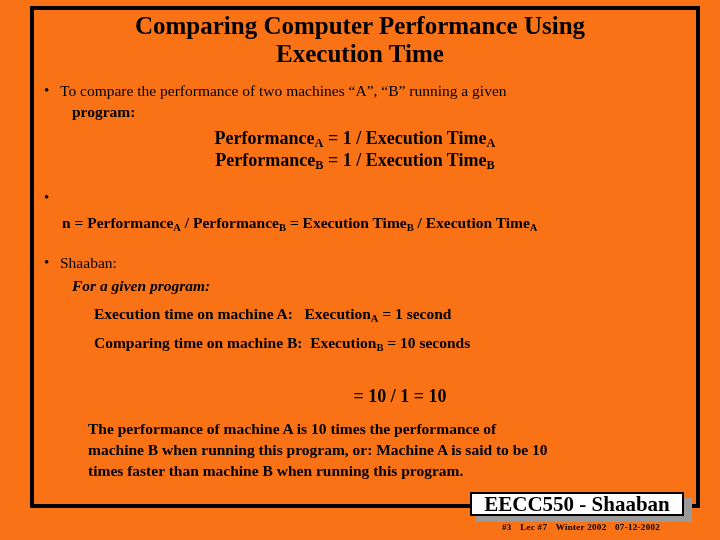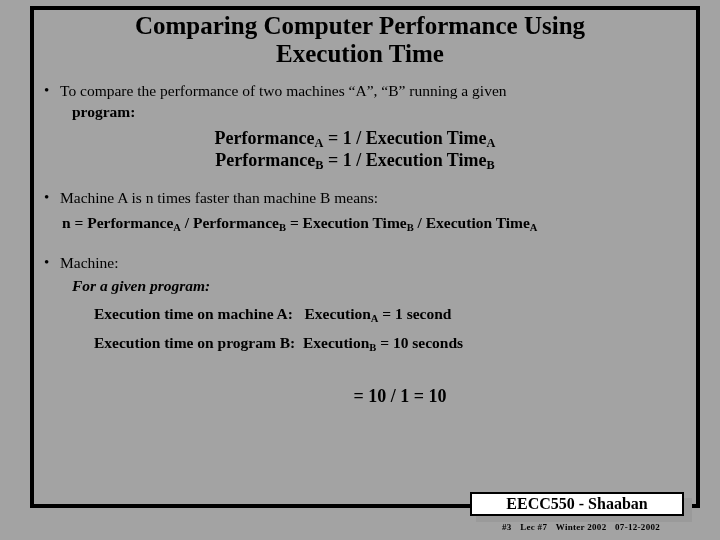--- a/index.html
+++ b/index.html
@@ -14,21 +14,21 @@
     overflow: hidden;
     font-family: "Liberation Serif", "DejaVu Serif", serif;
     color: #000000;
     position: relative;
   }
   #slide {
     position: absolute;
     left: 0; top: 0;
     width: 720px;
     height: 540px;
-    background: #a3a3a3;
+    background: #f97316;
   }
   
   .frame {
     position: absolute;
     left: 30px;
     top: 6px;
     width: 670px;
     height: 502px;
     border: 4px solid #000000;
     box-sizing: border-box;
@@ -124,21 +124,21 @@
     width: 214px;
     height: 24px;
     background: #ffffff;
     border: 2px solid #000000;
     box-sizing: border-box;
     display: flex;
     align-items: center;
     justify-content: center;
   }
   .footer-label {
-    font-size: 16px;
+    font-size: 21px;
     font-weight: bold;
     line-height: 20px;
     white-space: nowrap;
   }
   .footer-sub {
     position: absolute;
     left: 470px;
     top: 522px;
     width: 222px;
     text-align: center;
@@ -177,51 +177,55 @@
 
   <div class="ctr" id="f2">
     <span>Performance</span><sub>B</sub>
     <span>=</span>
     <span>1  /</span>
     <span>Execution Time</span><sub>B</sub>
   </div>
 
   <div class="bullet-row" id="b2">
     <span class="bullet-dot">•</span>
-    <span class="bullet-text">Machine A is  n times faster than machine B means:</span>
   </div>
 
   <div class="plain" id="f3">
     <span>n = Performance</span><sub>A</sub>
     <span>/  Performance</span><sub>B</sub>
     <span>=  Execution Time</span><sub>B</sub>
     <span>/  Execution Time</span><sub>A</sub>
   </div>
 
   <div class="bullet-row" id="b3">
     <span class="bullet-dot">•</span>
-    <span class="bullet-text">Machine:</span>
+    <span class="bullet-text">Shaaban:</span>
   </div>
   <div class="plain" id="b3sub">For a given program:</div>
 
   <div class="plain" id="e1">
     <span>Execution time on machine A:</span>&nbsp;&nbsp;
     <span>Execution</span><sub>A</sub>
     <span>=  1  second</span>
   </div>
 
   <div class="plain" id="e2">
-    <span>Execution time on program B:</span>&nbsp;
+    <span>Comparing time on machine B:</span>&nbsp;
     <span>Execution</span><sub>B</sub>
     <span>=  10  seconds</span>
   </div>
 
 
   <div class="ctr" id="e4">=  10 / 1 = 10</div>
 
+  <div class="plain" id="p1">
+    <div>The performance of machine A  is 10 times the performance of</div>
+    <div>machine B when running this program, or:  Machine A is said to be 10</div>
+    <div>times faster than machine B when running this program.</div>
+  </div>
 
   <div class="footer-wrap">
     <div class="footer-shadow"></div>
     <div class="footer-box">
       <span class="footer-label">EECC550 - Shaaban</span>
     </div>
   </div>
   <div class="footer-sub">
     <span>#3</span>
     <span>Lec #7</span>

